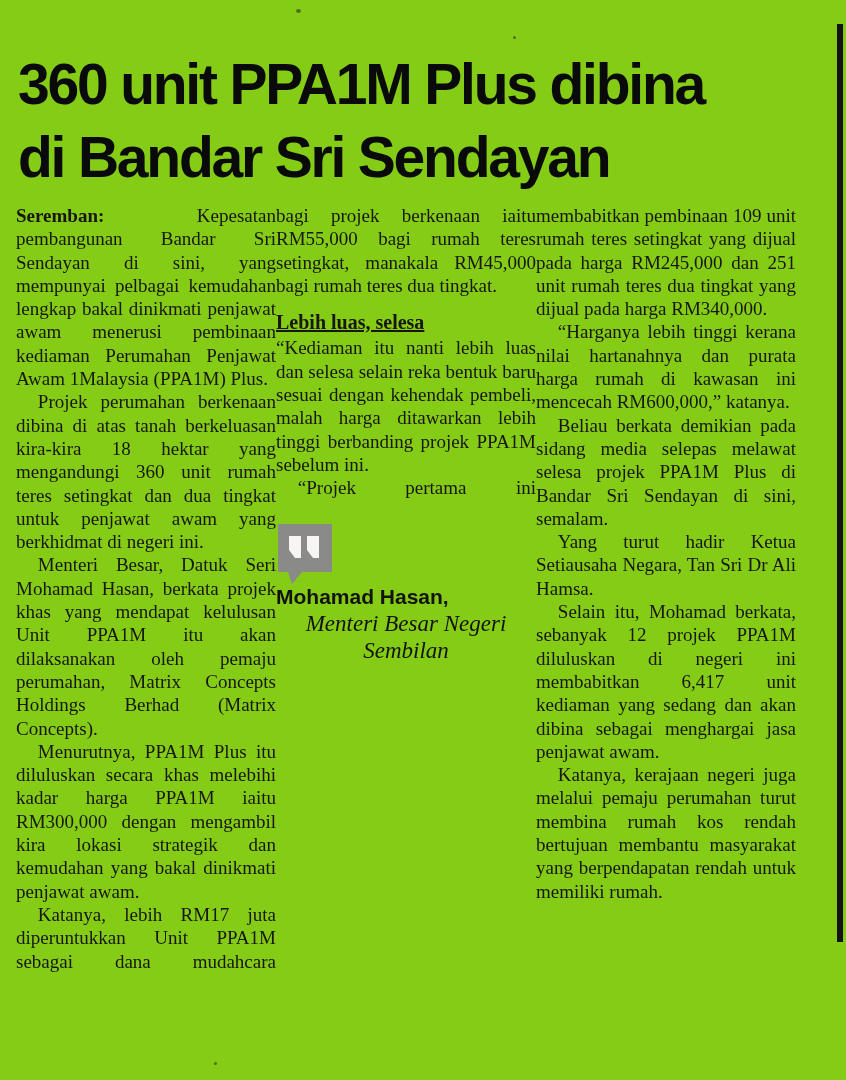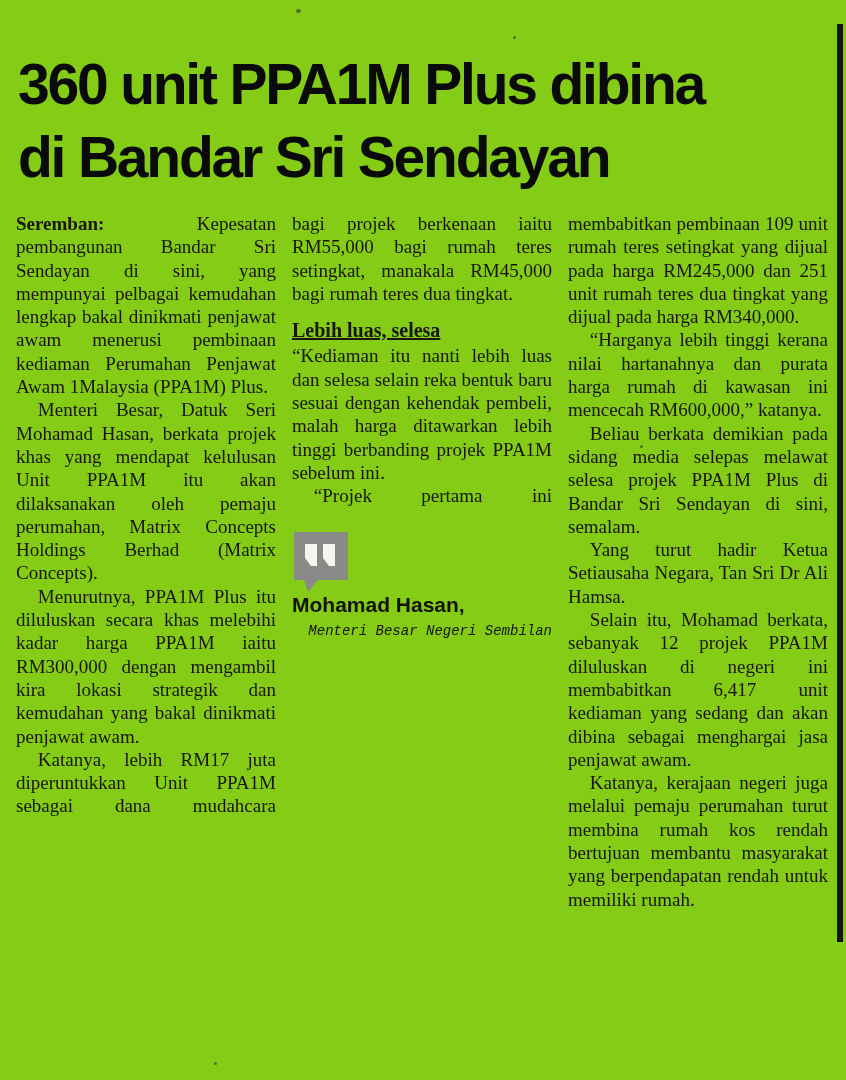--- a/index.html
+++ b/index.html
@@ -16,22 +16,22 @@
     position:absolute; left:18px; top:10px; width:812px;
     font-family:"Liberation Sans", sans-serif;
     font-weight:700;
     font-size:57px;
     line-height:73px;
     letter-spacing:-2.2px;
     color:#0a0a0a;
   }
   .headline .hl-line { display:block; }
   .columns {
-    position:absolute; left:16px; top:212px; width:812px;
-    display:flex; gap:16px;
+    position:absolute; left:16px; top:204px; width:812px;
+    display:flex; gap:0;
   }
   .col {
     width:260px;
     font-size:19px;
     line-height:23.3px;
     text-align:justify;
     color:#18160f;
   }
   .col p { margin:0; }
   .ind { text-indent:1.15em; }
@@ -59,25 +59,25 @@
   .attr-name {
     margin-top:26px;
     font-family:"Liberation Sans", sans-serif;
     font-weight:700;
     font-size:21px;
     line-height:26px;
     text-align:left;
     color:#14120e;
   }
   .attr-title {
-    font-family:Liberation Mono, monospace;
+    font-family:Liberation Serif, serif;
     font-style:italic;
-    font-size:14px;
+    font-size:23px;
     line-height:27px;
-    text-align:right;
+    text-align:center;
     color:#14120e;
   }
   .edge-bar {
     position:absolute; left:837px; top:24px;
     width:6px; height:918px;
     background:#151311;
   }
   .speck { position:absolute; background:#3a3833; border-radius:50%; opacity:0.65; }
   .speck.s1 { left:296px; top:9px;   width:5px; height:4px; }
   .speck.s2 { left:513px; top:36px;  width:3px; height:3px; }
@@ -91,20 +91,21 @@
 
   <h1 class="headline">
     <span class="hl-line">360 unit PPA1M Plus dibina</span>
     <span class="hl-line">di Bandar Sri Sendayan</span>
   </h1>
 
   <div class="columns">
 
     <div class="col">
       <p><span class="dateline">Seremban:</span> <span>Kepesatan pembangunan Bandar Sri Sendayan di sini, yang mempunyai pelbagai kemudahan lengkap bakal dinikmati penjawat awam menerusi pembinaan kediaman Perumahan Penjawat Awam 1Malaysia (PPA1M) Plus.</span></p>
+      <p class="ind">Projek perumahan berkenaan dibina di atas tanah berkeluasan kira-kira 18 hektar yang mengandungi 360 unit rumah teres setingkat dan dua tingkat untuk penjawat awam yang berkhidmat di negeri ini.</p>
       <p class="ind">Menteri Besar, Datuk Seri Mohamad Hasan, berkata projek khas yang mendapat kelulusan Unit PPA1M itu akan dilaksanakan oleh pemaju perumahan, Matrix Concepts Holdings Berhad (Matrix Concepts).</p>
       <p class="ind">Menurutnya, PPA1M Plus itu diluluskan secara khas melebihi kadar harga PPA1M iaitu RM300,000 dengan mengambil kira lokasi strategik dan kemudahan yang bakal dinikmati penjawat awam.</p>
       <p class="ind force-last">Katanya, lebih RM17 juta diperuntukkan Unit PPA1M sebagai dana mudahcara</p>
     </div>
 
     <div class="col">
       <p>bagi projek berkenaan iaitu RM55,000 bagi rumah teres setingkat, manakala RM45,000 bagi rumah teres dua tingkat.</p>
       <p class="subhead">Lebih luas, selesa</p>
       <p>“Kediaman itu nanti lebih luas dan selesa selain reka bentuk baru sesuai dengan kehendak pembeli, malah harga ditawarkan lebih tinggi berbanding projek PPA1M sebelum ini.</p>
       <p class="ind force-last">“Projek pertama ini</p>

